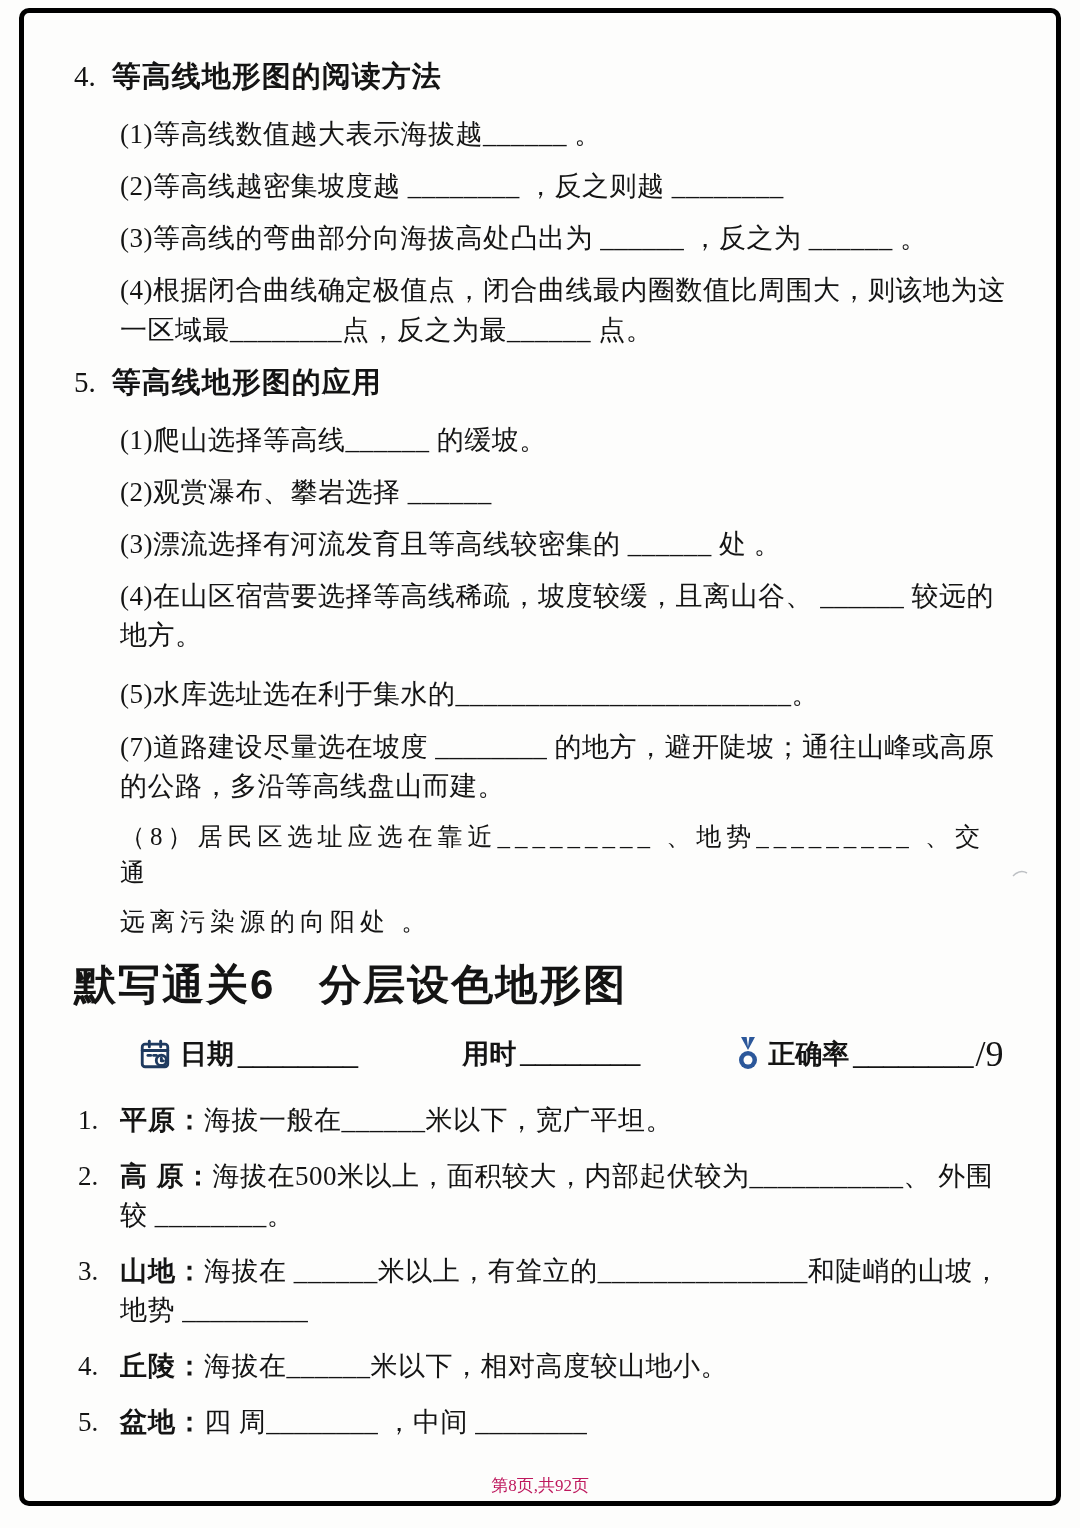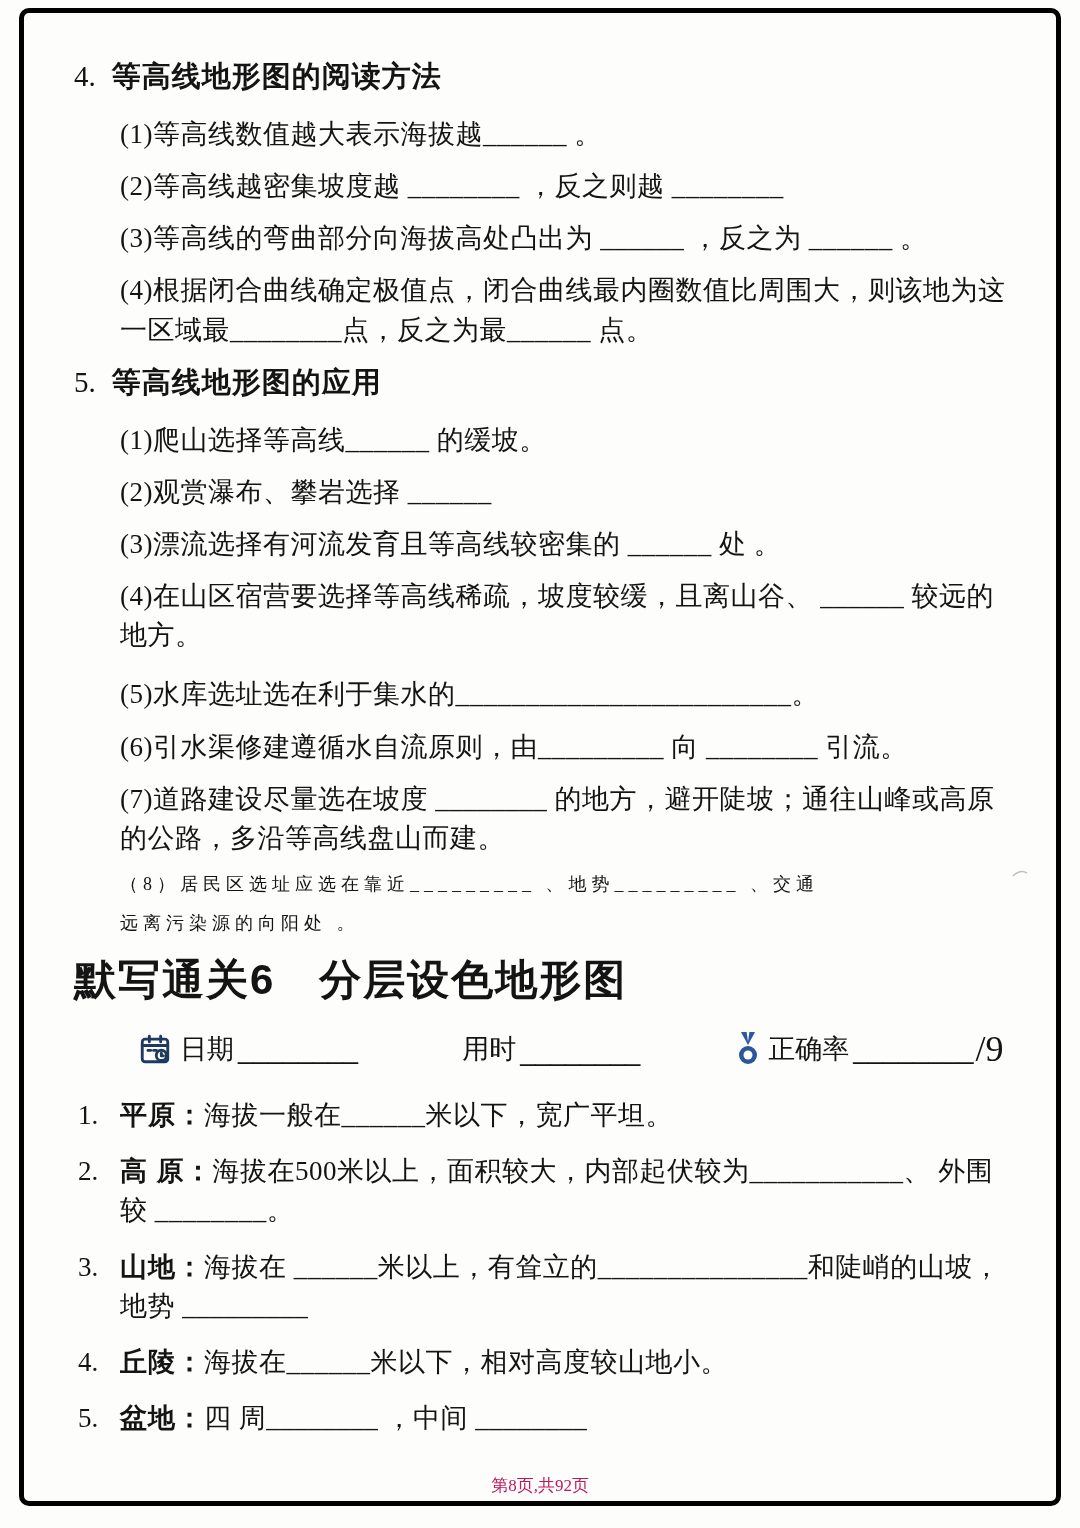--- a/index.html
+++ b/index.html
@@ -16,34 +16,34 @@
   }
   
   .sec-head { display:flex; align-items:baseline; gap:16px; margin:4px 0 18px 0; }
   .sec-num { font-size:29px; font-family:"Liberation Serif", serif; }
   .sec-title { font-size:29px; font-weight:bold; font-family:"Liberation Sans", sans-serif; letter-spacing:1px; }
   
   .sub-item {
     margin-left:46px; margin-bottom:13px;
     font-size:27px; line-height:1.45; letter-spacing:0.5px;
   }
-  .sub-item.spaced { letter-spacing:5px; font-size:18px; }
+  .sub-item.spaced { letter-spacing:5px; font-size:25px; }
   .sub-item.gap-top { margin-top:20px; }
   
   .banner {
     font-family:"Liberation Sans", sans-serif;
     font-weight:bold; font-size:42px; letter-spacing:2px;
     margin:16px 0 20px 0;
   }
   
   .stats { display:flex; align-items:center; margin:0 0 26px 64px; font-size:27px; }
-  .stat-label { font-family:"Liberation Sans", sans-serif; font-weight:normal; margin:0 4px 0 8px; }
+  .stat-label { font-family:"Liberation Sans", sans-serif; font-weight:bold; margin:0 4px 0 8px; }
   .blank { font-family:Liberation Sans, sans-serif; letter-spacing:0; }
   .stats .g1 { margin-right:96px; display:flex; align-items:center; }
-  .stats .g2 { margin-right:96px; display:flex; align-items:flex-end; }
+  .stats .g2 { margin-right:96px; display:flex; align-items:flex-start; }
   .stats .g3 { display:flex; align-items:center; }
   .accuracy-total { font-size:36px; margin-left:2px; }
   .icon { display:inline-flex; align-items:center; }
   
   .term-row { display:grid; grid-template-columns:46px 1fr; margin-bottom:17px; font-size:27px; line-height:1.45; }
   .t-num { font-family:"Liberation Serif", serif; padding-left:4px; }
   .t-label { font-family:"Liberation Sans", sans-serif; font-weight:bold; letter-spacing:1px;text-align:center; }
   .t-text { letter-spacing:0.5px; }
   
   .footer {
@@ -69,21 +69,20 @@
 
     <div class="sec-head">
       <span class="sec-num">5.</span>
       <span class="sec-title">等高线地形图的应用</span>
     </div>
     <div class="sub-item">(1)爬山选择等高线______ 的缓坡。</div>
     <div class="sub-item">(2)观赏瀑布、攀岩选择 ______</div>
     <div class="sub-item">(3)漂流选择有河流发育且等高线较密集的 ______ 处 。</div>
     <div class="sub-item">(4)在山区宿营要选择等高线稀疏，坡度较缓，且离山谷、 ______ 较远的地方。</div>
     <div class="sub-item gap-top">(5)水库选址选在利于集水的________________________。</div>
-    <div class="sub-item">(6)引水渠修建遵循水自流原则，由_________ 向 ________ 引流。</div>
     <div class="sub-item">(7)道路建设尽量选在坡度 ________ 的地方，避开陡坡；通往山峰或高原的公路，多沿等高线盘山而建。</div>
     <div class="sub-item spaced">（8）居民区选址应选在靠近_________ 、地势_________ 、交通</div>
     <div class="sub-item spaced">远离污染源的向阳处 。</div>
 
     <div class="banner">默写通关6　分层设色地形图</div>
 
     <div class="stats">
       <span class="g1">
         <span class="icon">
           <svg width="34" height="34" viewBox="0 0 24 24" fill="none" stroke="#1e3a5f" stroke-width="2" stroke-linecap="round">

